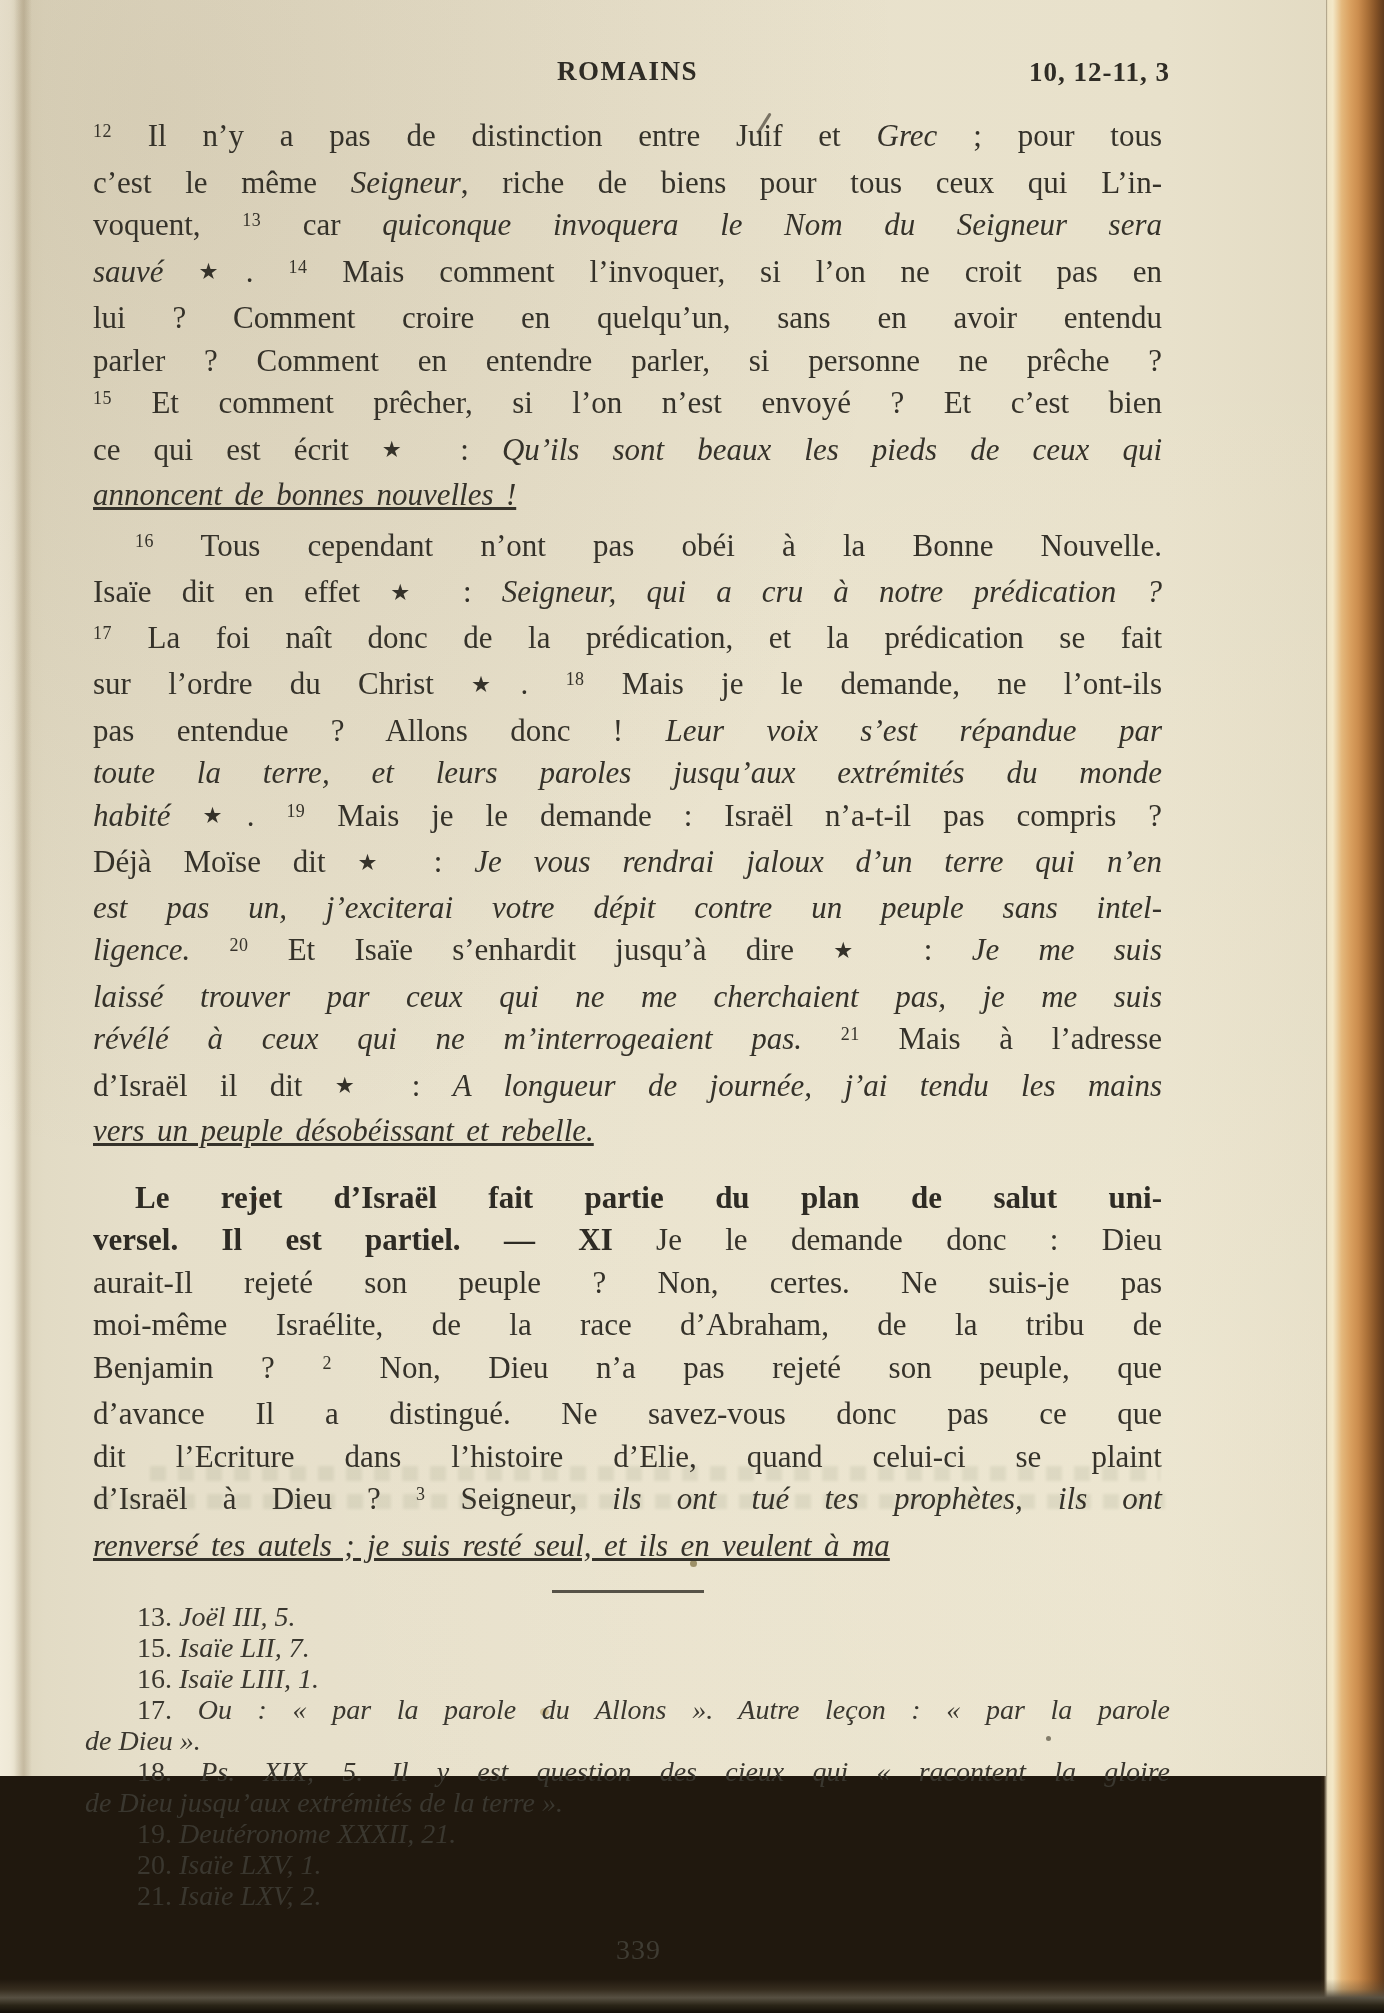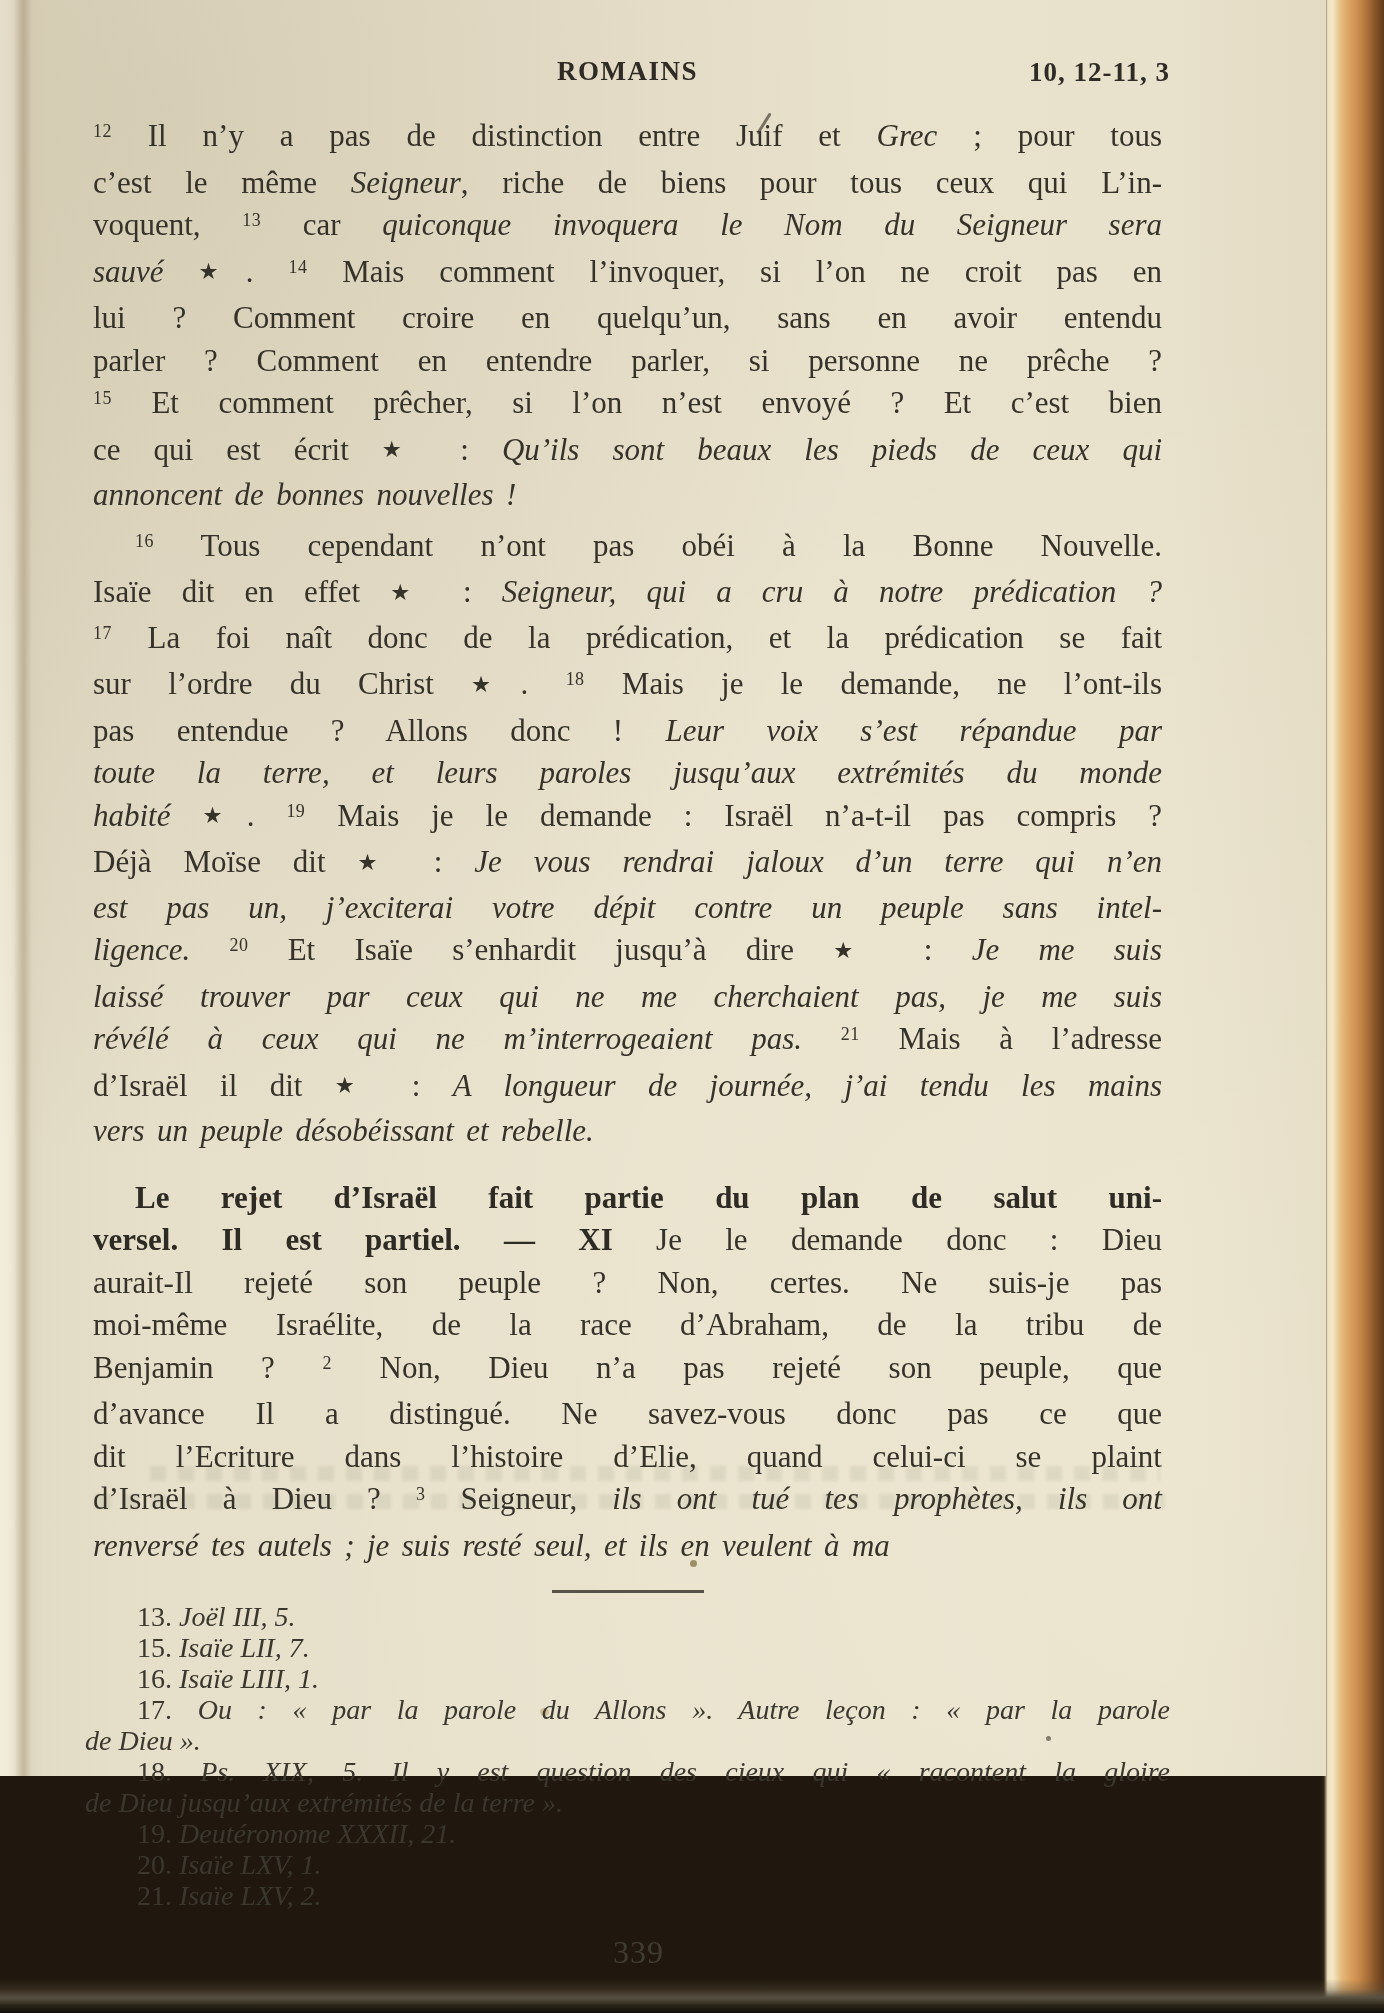--- a/index.html
+++ b/index.html
@@ -53,36 +53,36 @@
     font-weight:bold;font-size:27px;letter-spacing:1px;color:#2f2c25;
   }
   .body-text{margin-top:25px;font-size:31px;}
   .para{margin:8px;}
   .para.sgap{margin-top:24px;}
   .line{
     line-height:42.5px;white-space:normal;
     text-align:justify;text-align-last:left;
   }
   .line.just{text-align-last:justify;}
-  .body-text .line.final{word-spacing:.15em;}
+  .body-text .line.final{word-spacing:.15em;text-decoration:underline;}
   .line.ind{text-indent:42px;}
   .it{font-style:italic;}
   .bd{font-weight:bold;color:#2e2b24;}
   .vn{font-size:.58em;position:relative;top:-.48em;letter-spacing:.5px;}
   .st{font-size:.72em;position:relative;top:-.10em;}
   
   .fn-rule{
     margin-top:23px;width:152px;height:3px;background:#565247;border:0;
   }
   .footnotes{margin-top:8px;font-size:28px;color:#3a372f;}
   .footnotes .line{line-height:31px;}
   .footnotes .line.ind{text-indent:52px;}
   .page-number{
     margin-top:23px;text-align:center;padding-left:22px;
-    font-size:32px;color:#3f3c33;letter-spacing:1px;
+    font-size:28px;color:#3f3c33;letter-spacing:1px;
   }
   
   .stray-pen-mark{
     position:absolute;left:752px;top:122px;width:24px;height:3px;
     background:rgba(62,56,44,.65);transform:rotate(-58deg);border-radius:2px;
   }
   .bleed{position:absolute;opacity:.10;filter:blur(1.6px);
     background:repeating-linear-gradient(90deg,#66724f 0 16px,transparent 16px 28px);}
   .bleed.b1{left:150px;top:1466px;width:1010px;height:15px;}
   .bleed.b2{left:95px;top:1494px;width:1070px;height:15px;}

